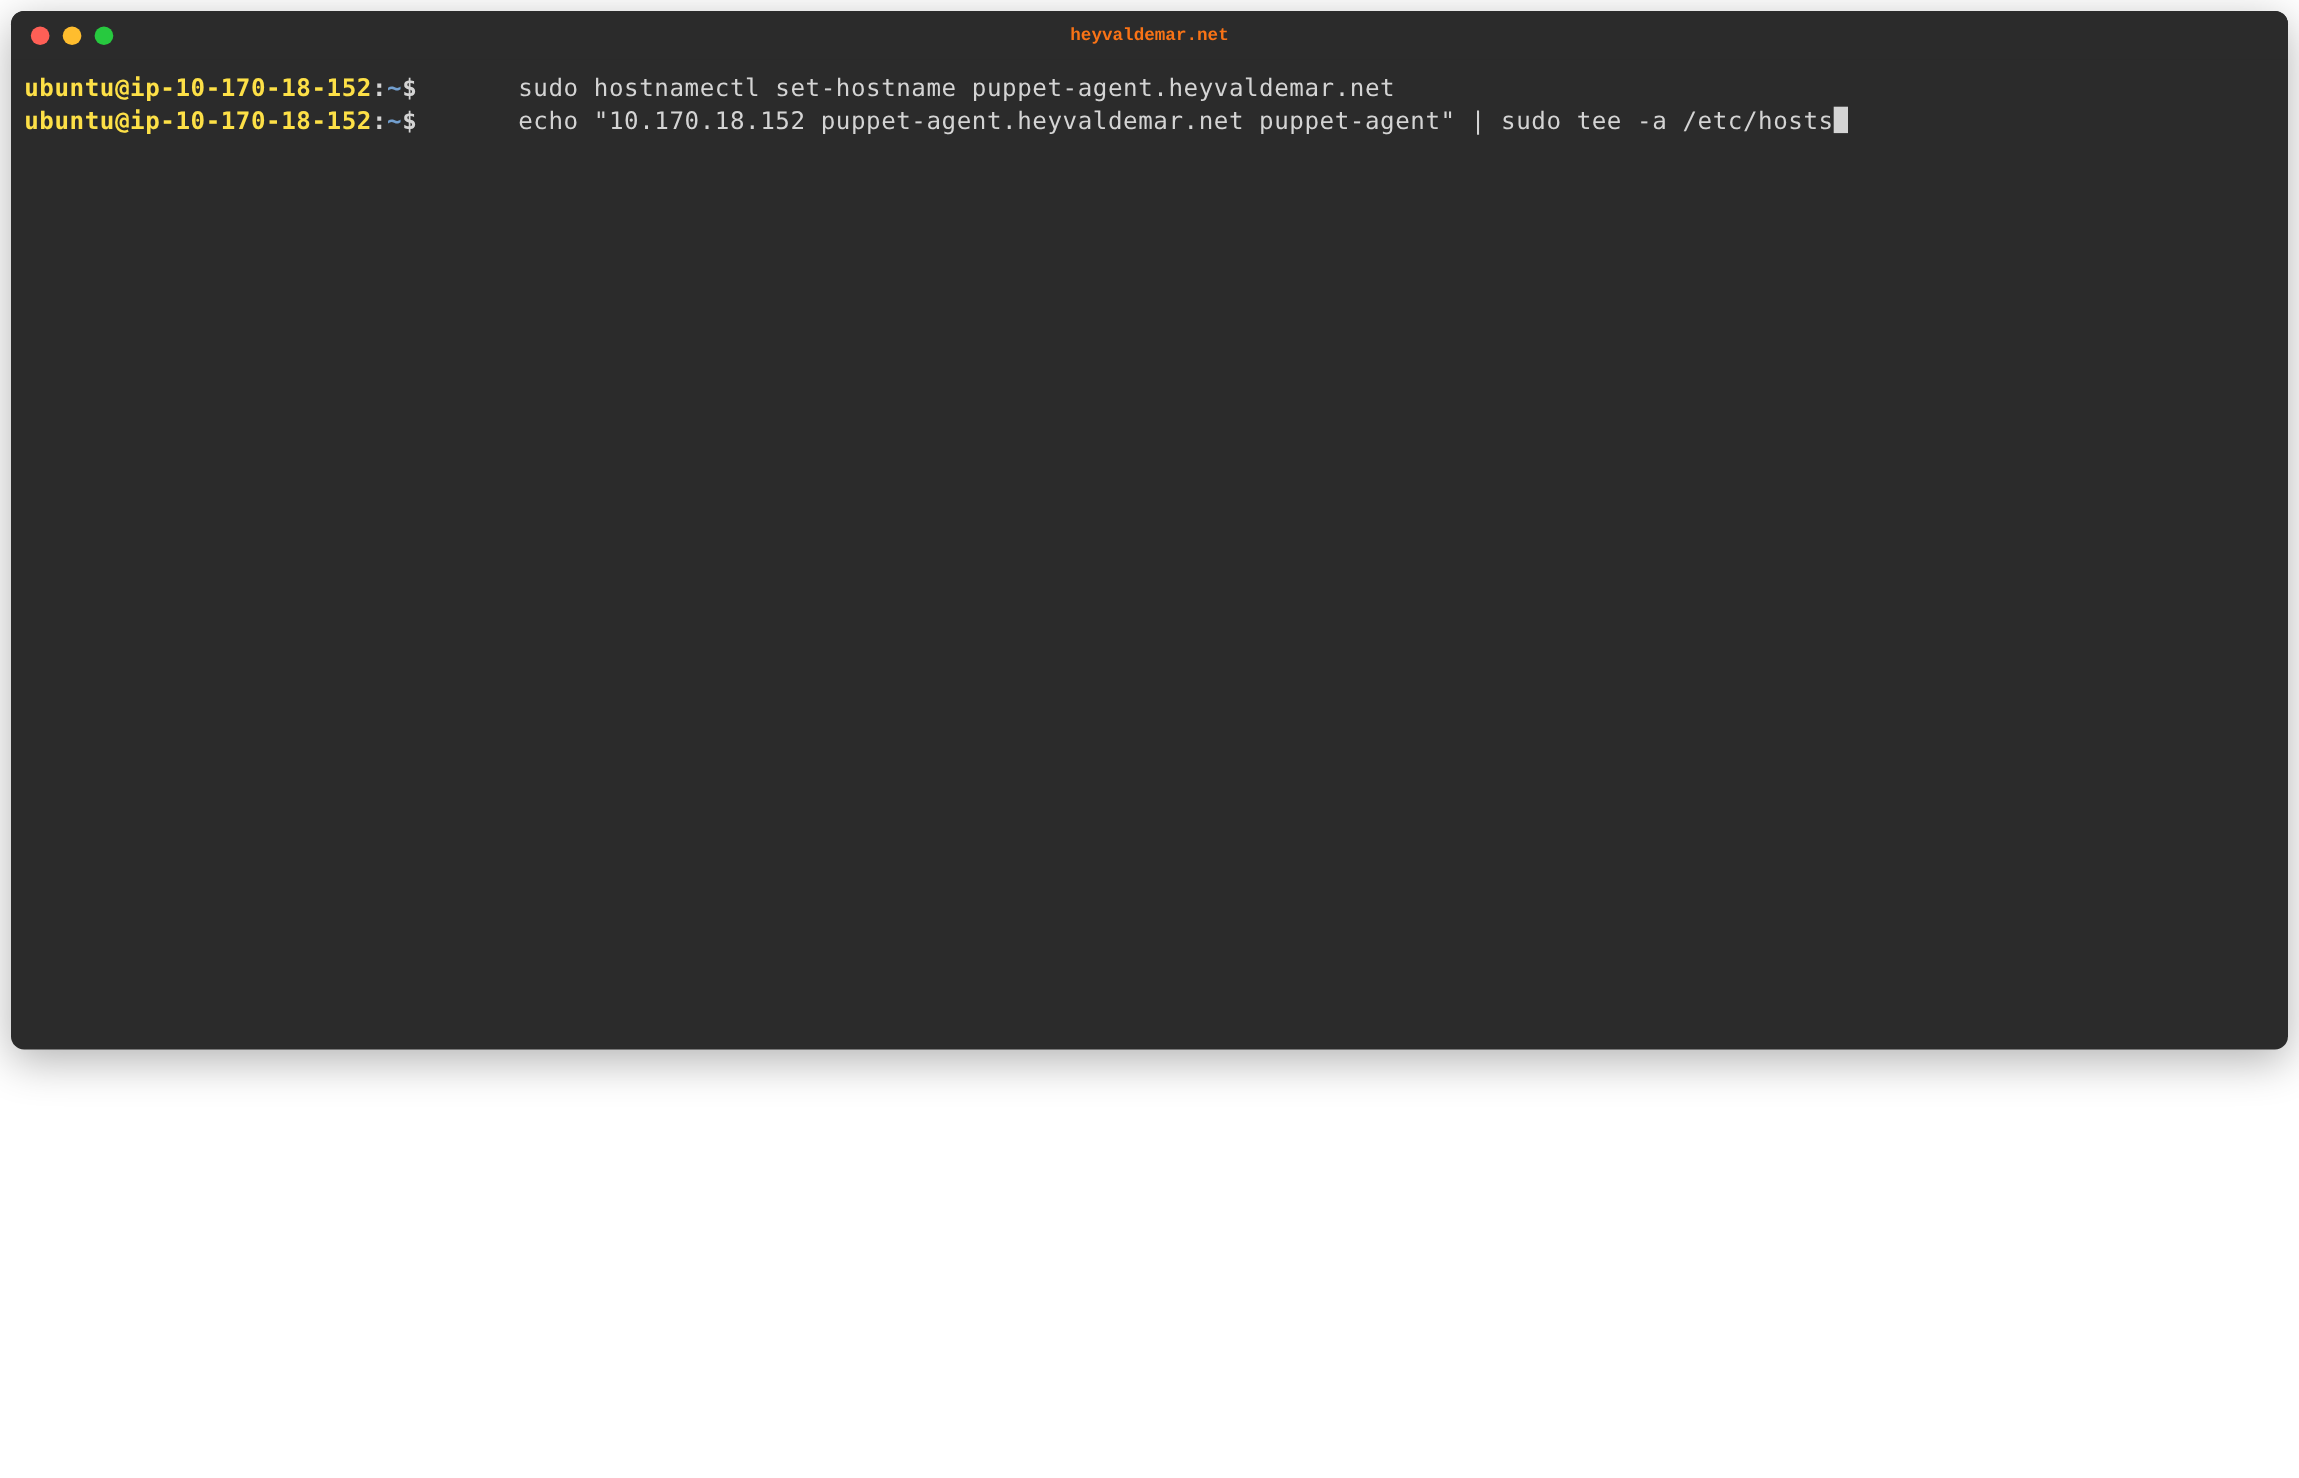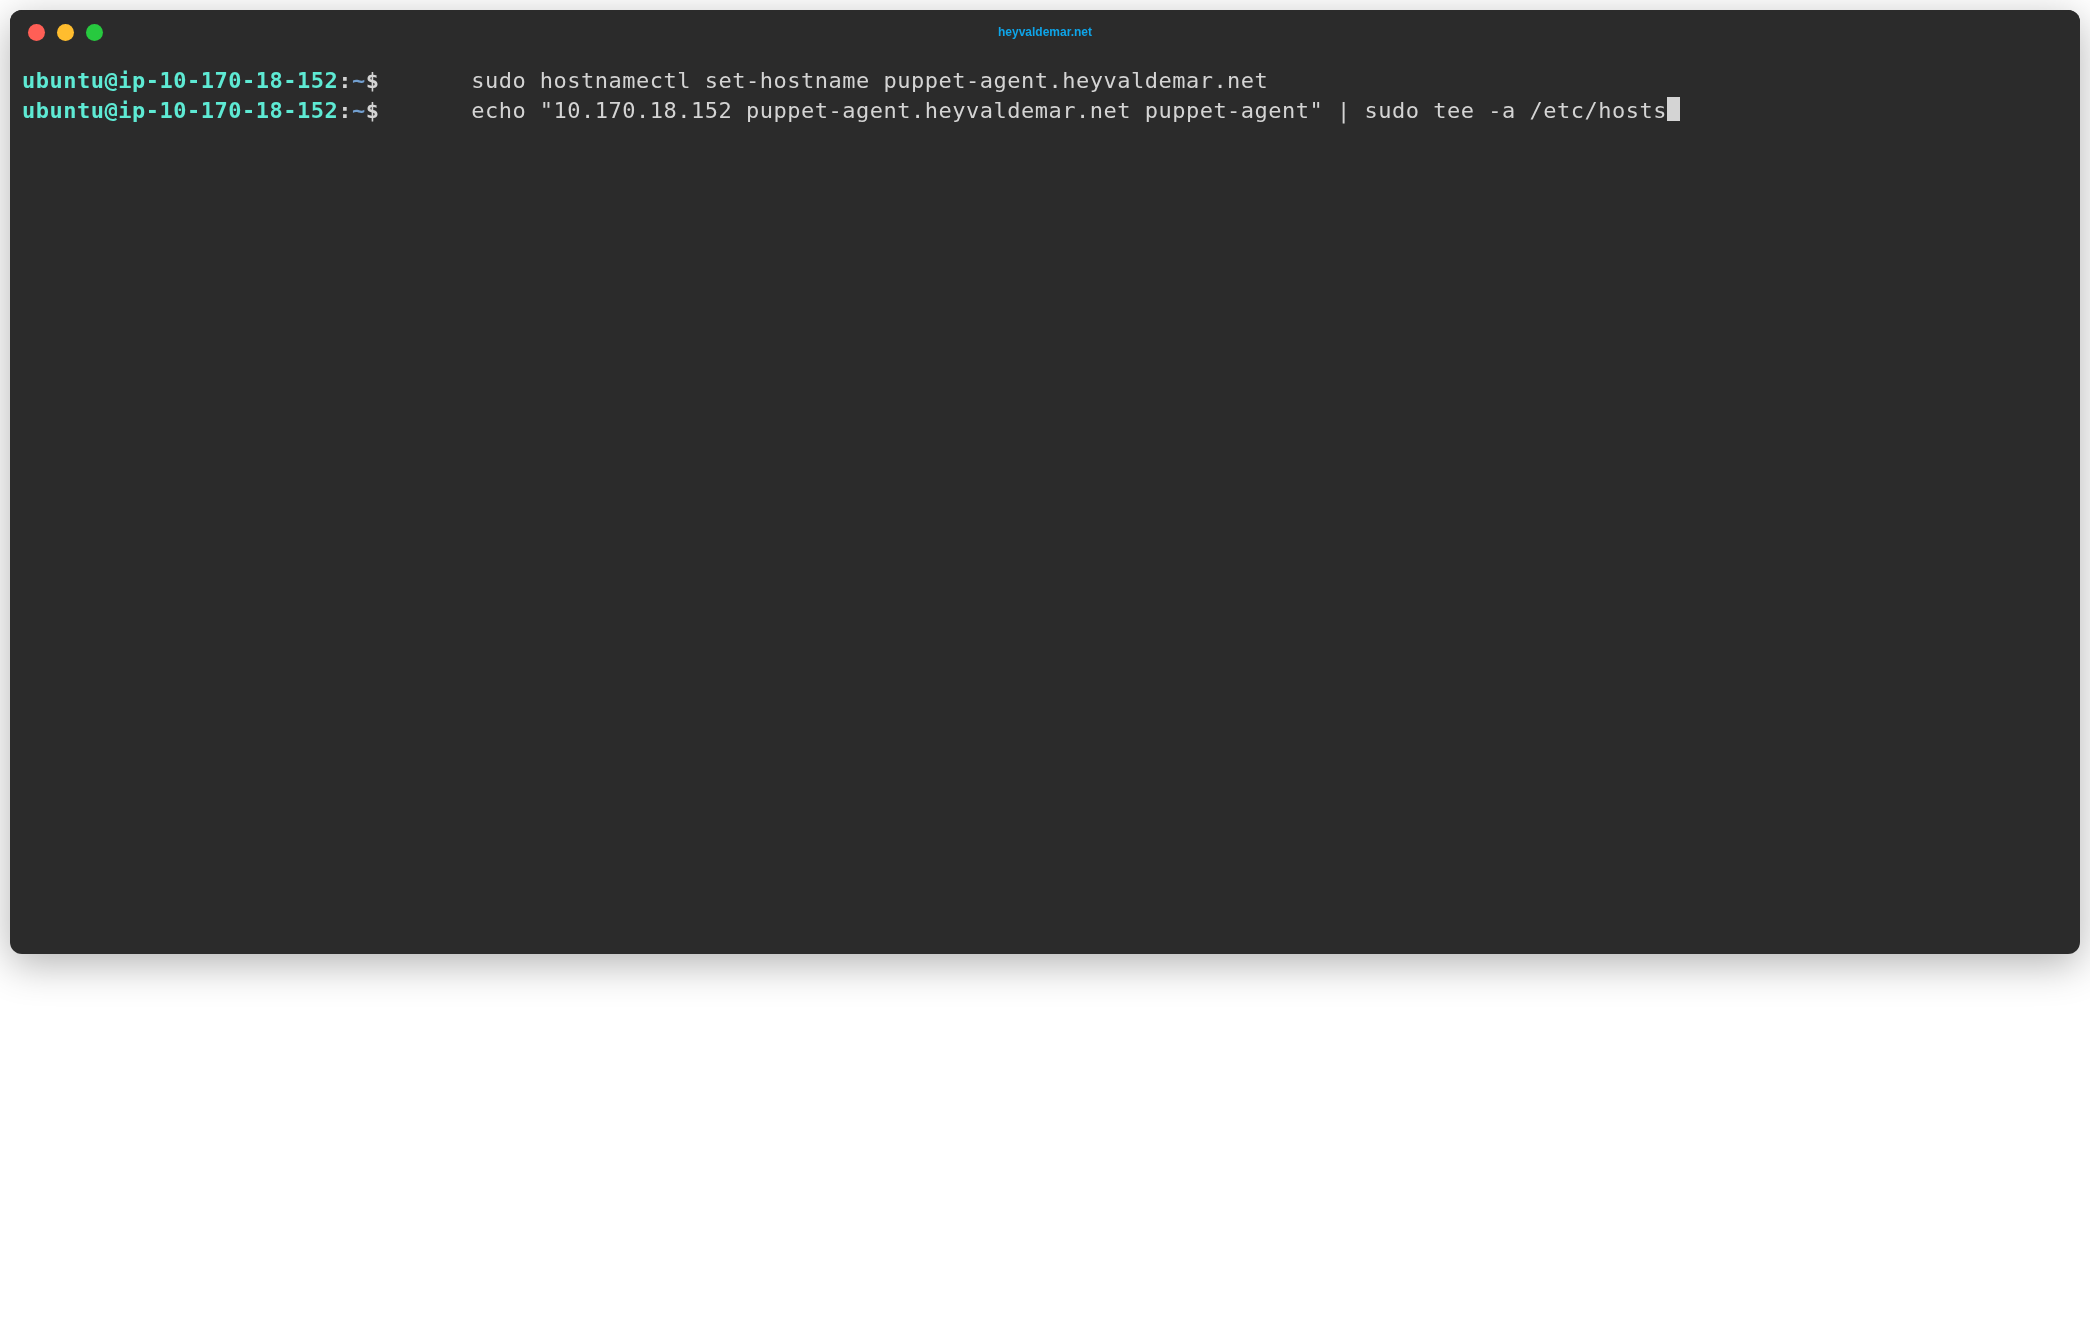--- a/index.html
+++ b/index.html
@@ -57,41 +57,41 @@
     }
     
     .traffic-light.green {
       background: #27c93f;
     }
     
     .window-title {
       position: absolute;
       left: 50%;
       transform: translateX(-50%);
-      color: #0ea5e9;
-      font-size: 12px;
+      color: #f97316;
+      font-size: 16px;
       font-weight: 600;
-      font-family: Liberation Sans, sans-serif;
+      font-family: Liberation Mono, monospace;
     }
     
     .terminal-content {
       padding: 12px 12px 20px 12px;
       min-height: 900px;
       font-size: 22px;
       line-height: 1.35;
       letter-spacing: 0.5px;
     }
     
     .terminal-line {
       white-space: pre;
       color: #d4d4d4;
     }
     
     .prompt-user {
-      color: #5eead4;
+      color: #fde047;
       font-weight: bold;
     }
     
     .prompt-colon {
       color: #d4d4d4;
       font-weight: bold;
     }
     
     .prompt-tilde {
       color: #729fcf;

